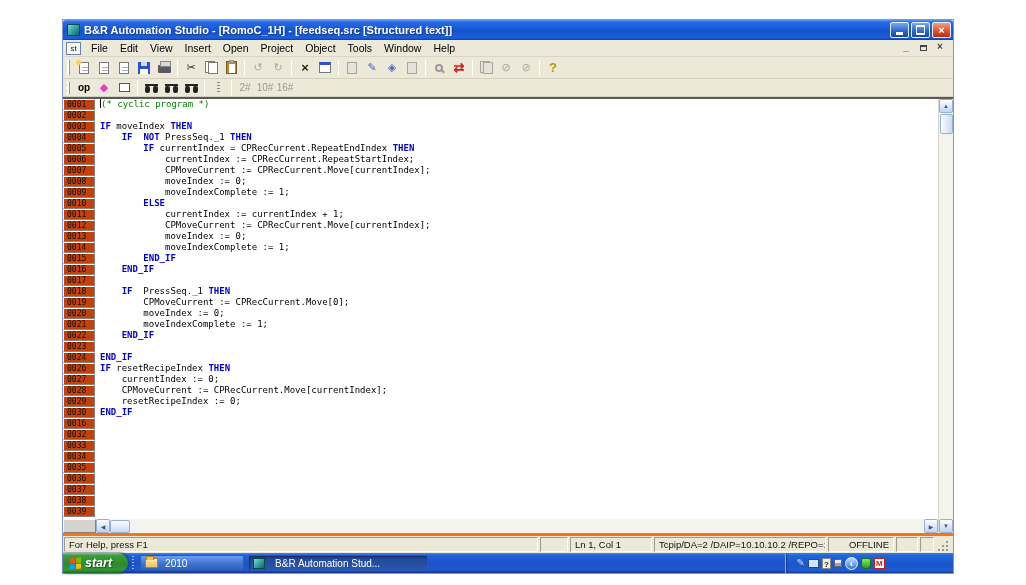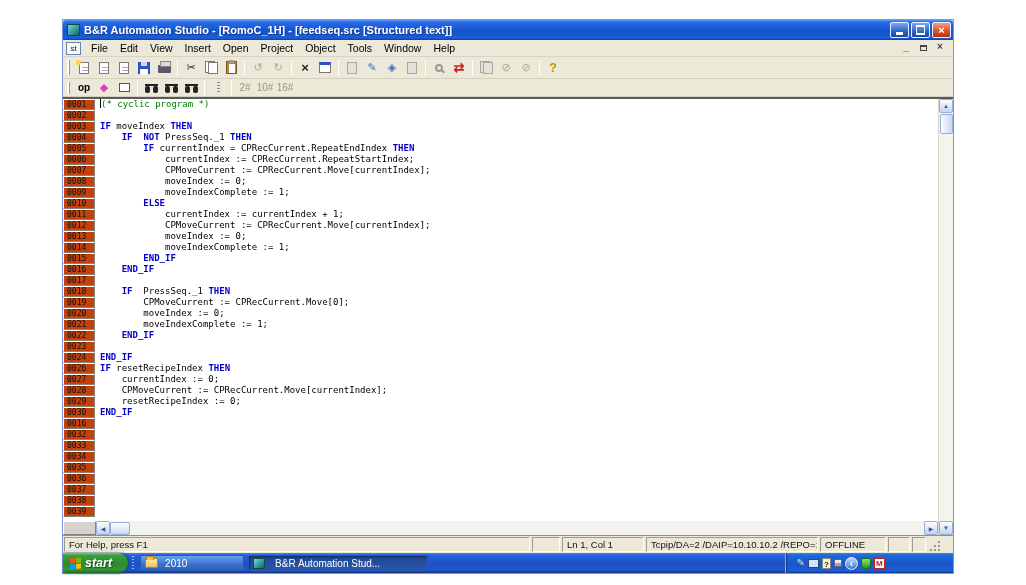--- a/index.html
+++ b/index.html
@@ -106,26 +106,26 @@
   .hscroll .corner { flex:0 0 33px; height:14px; background:#d6d3ce; border:1px solid; border-color:#fff #87837a #87837a #fff; }
   .hthumb { flex:0 0 20px; height:13px; background:linear-gradient(180deg,#fdfefe,#c8d7f2);
     border:1px solid #95aed6; border-radius:2px; }
   .htrack { flex:1 1 auto; }
   .vscroll { flex:0 0 15px; display:flex; flex-direction:column; background:#f4f4ee; border-left:1px solid #d8d4c8; }
   .vthumb { flex:0 0 20px; width:13px; margin:1px 0 0 0; align-self:center;
     background:linear-gradient(90deg,#fdfefe,#c8d7f2); border:1px solid #95aed6; border-radius:2px; }
   .vtrack { flex:1 1 auto; }
 
   
-  .statusbar { flex:0 0 17px; background:#ece9d8; border-top:1px solid #f97316; display:flex; align-items:stretch;
-    gap:2px; padding:1px 12px 1px 1px; font-size:9.5px; color:#111; }
+  .statusbar { flex:0 0 17px; background:#ece9d8; border-top:3px solid #f97316; display:flex; align-items:stretch;
+    gap:2px; padding:1px 4px 1px 1px; font-size:9.5px; color:#111; }
   .sp { border:1px solid; border-color:#9d9a90 #fff #fff #9d9a90; padding:0 4px; line-height:13px;
     white-space:nowrap; overflow:hidden; }
   .sp.main { flex:1 1 auto; }
-  .w28{flex:0 0 28px;} .w82{flex:0 0 82px;} .w170{flex:0 0 172px;} .w66{flex:0 0 66px;}
+  .w28{flex:0 0 28px;} .w82{flex:0 0 82px;} .w170{flex:0 0 172px;} .w66{flex:0 0 66px;text-align:right;}
   .w22{flex:0 0 22px;} .w14{flex:0 0 14px;}
   .grip2 { flex:0 0 13px; position:relative; }
   .grip2::after { content:""; position:absolute; right:1px; bottom:1px; width:2px; height:2px; background:#9a968a;
     box-shadow:-4px 0 #9a968a, 0 -4px #9a968a, -8px 0 #9a968a, 0 -8px #9a968a, -4px -4px #9a968a; }
 
   
   .taskbar { flex:0 0 20px; display:flex; align-items:center;
     background:linear-gradient(180deg,#4a8af0 0%,#2663e0 9%,#1c52c8 50%,#2156cf 85%,#12348e 100%); }
   .startbtn { height:20px; padding:0 16px 0 7px; display:flex; align-items:center; gap:4px;
     background:linear-gradient(180deg,#7ec77e 0%,#3c9e3c 12%,#2d8a2d 55%,#34953a 85%,#1d6a1d 100%);

